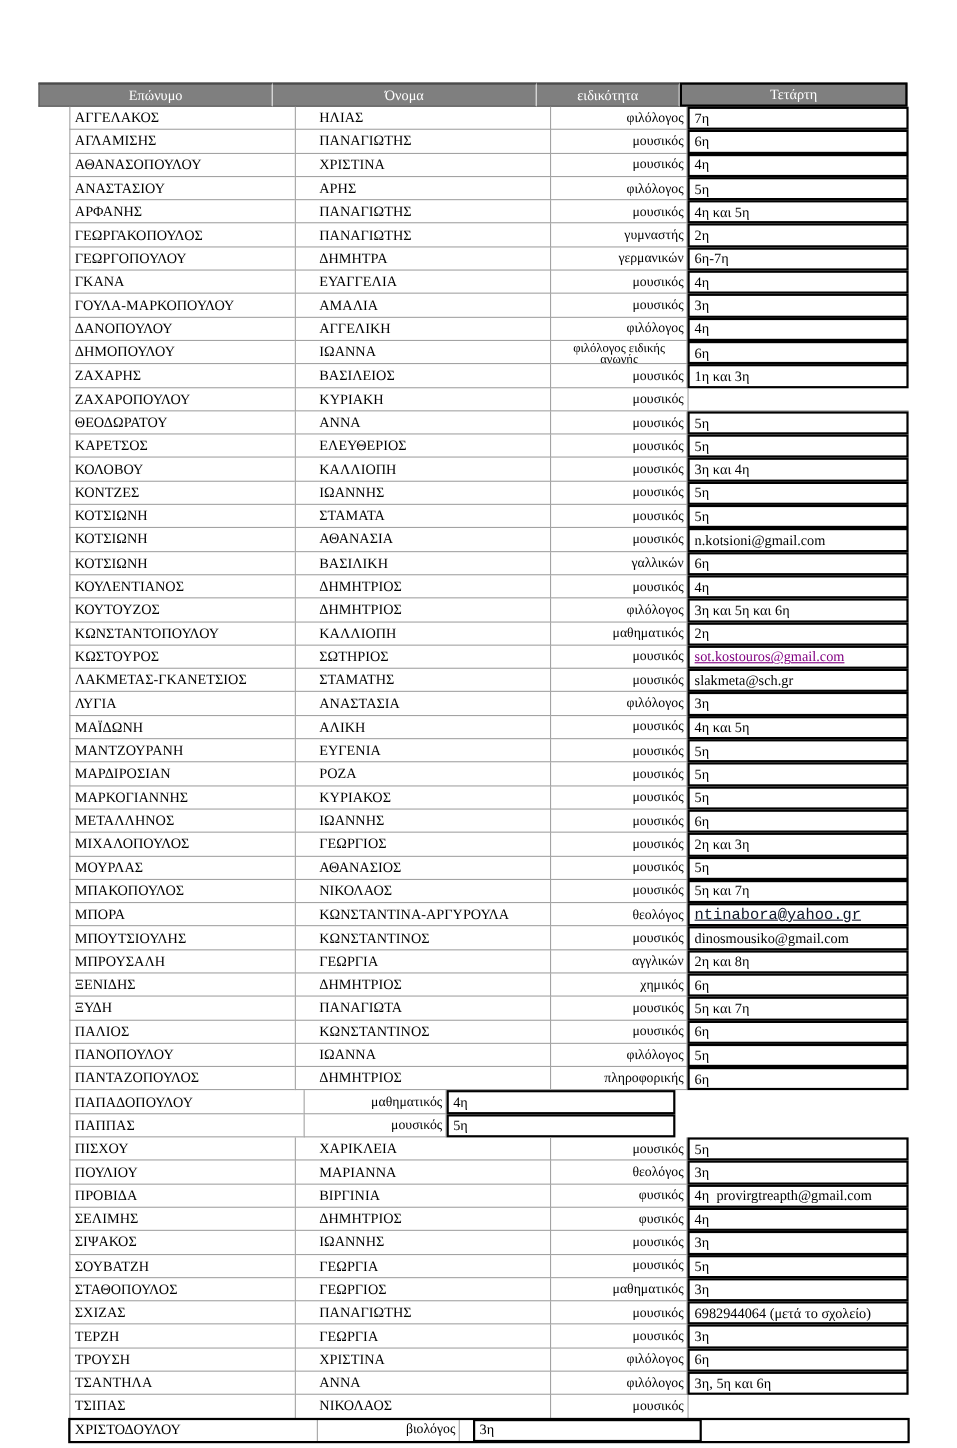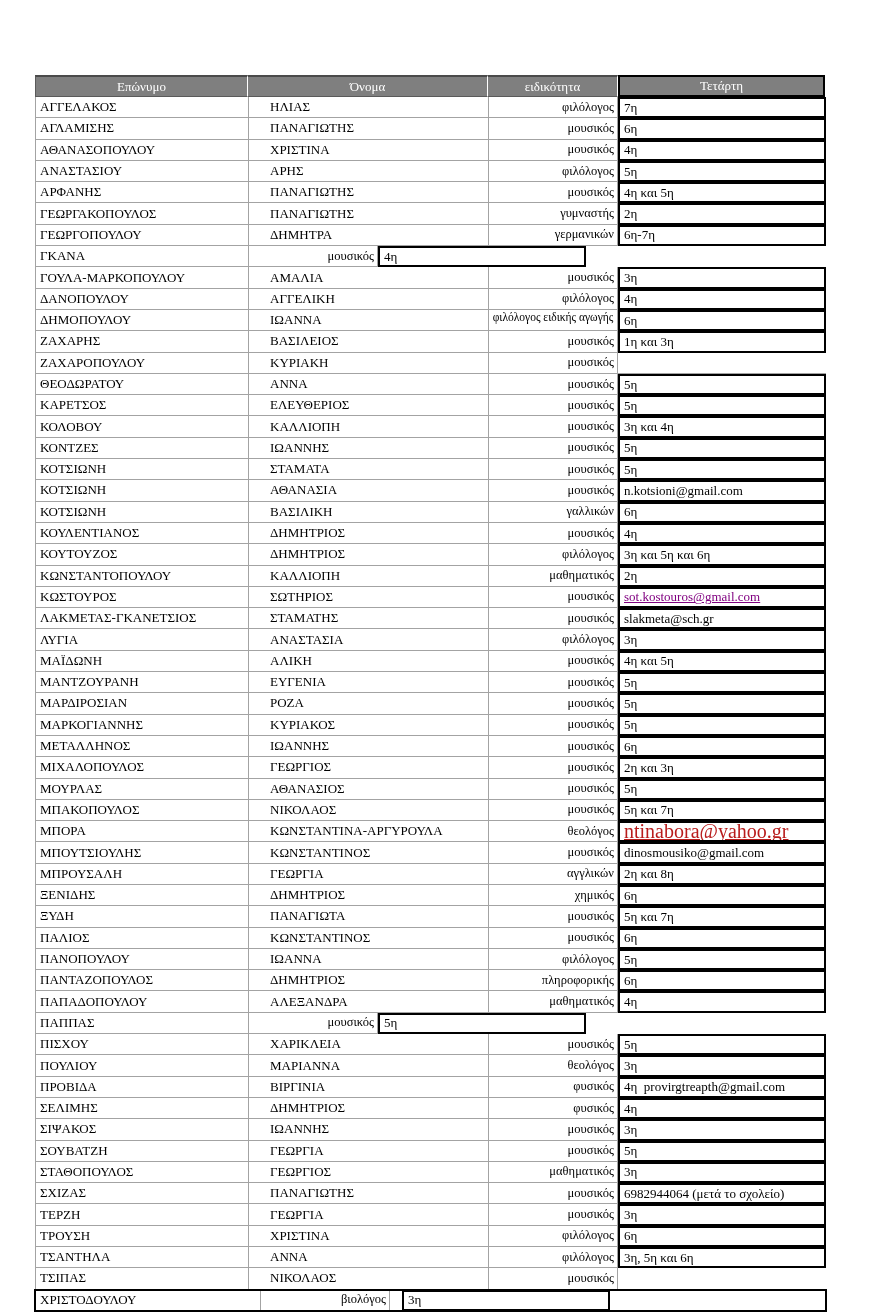--- a/index.html
+++ b/index.html
@@ -14,40 +14,40 @@
     background:#7f7f7f;color:#fff;font-size:13px;
     display:flex;align-items:center;justify-content:center;
     box-sizing:border-box;
     border-top:2px solid #4a4a4a;border-bottom:1px solid #5a5a5a;
   }
   .h1{width:213px;border-left:1px solid #5a5a5a;border-right:1px solid #fff;}
   .h2{width:240px;border-right:1px solid #fff;}
   .h3{width:130px;border-right:1px solid #fff;}
   .h4{width:207px;border:2px solid #000;}
   
-  .row{display:flex;height:21.3px;position:relative;}
+  .row{display:flex;height:21.3px;position:relative;margin-left:28px;}
   .c{
     box-sizing:border-box;display:flex;align-items:center;overflow:hidden;
     border-bottom:1px solid #a3a3a3;border-left:1px solid #a3a3a3;
     font-size:13px;white-space:nowrap;
   }
   .c1{width:213px;padding-left:4px;}
   .c2{width:240px;padding-left:21px;}
   .c3{width:130px;justify-content:flex-end;padding-right:3px;font-size:12.5px;border-right:1px solid #a3a3a3;}
   .c3.two{
     display:block;white-space:normal;text-align:center;
     font-size:11.5px;line-height:10.5px;padding:2px 2px 0 2px;
   }
   .c4{
     width:208px;padding-left:4px;border:2px solid #000;white-space:pre;
   }
   .c4.empty{border:none;border-bottom:1px solid #a3a3a3;}
   .c4 .link{text-decoration:underline;cursor:pointer;}
   .c4 .purple{color:#800080;}
-  .c4 .blue{color:#b91c1c;font-family:Liberation Serif, serif;font-size:20px;}
+  .c4 .blue{color:#0f172a;font-family:Liberation Mono, monospace;font-size:14px;}
   .c4.indent{}
   .row.last{outline:2px solid #000;outline-offset:-1px;gap:12px;}
 </style>
 </head>
 <body>
 
 <div class="sheet-table">
   <div class="hdr">
     <div class="hcell h1">Επώνυμο</div>
     <div class="hcell h2">Όνομα</div>
@@ -92,20 +92,21 @@
         <div class="c c4">2η</div>
       </div>
       <div class="row">
         <div class="c c1">ΓΕΩΡΓΟΠΟΥΛΟΥ</div>
         <div class="c c2">ΔΗΜΗΤΡΑ</div>
         <div class="c c3">γερμανικών</div>
         <div class="c c4">6η-7η</div>
       </div>
       <div class="row">
         <div class="c c1">ΓΚΑΝΑ</div>
+        <div class="c c2">ΕΥΑΓΓΕΛΙΑ</div>
         <div class="c c3">μουσικός</div>
         <div class="c c4">4η</div>
       </div>
       <div class="row">
         <div class="c c1">ΓΟΥΛΑ-ΜΑΡΚΟΠΟΥΛΟΥ</div>
         <div class="c c2">ΑΜΑΛΙΑ</div>
         <div class="c c3">μουσικός</div>
         <div class="c c4">3η</div>
       </div>
       <div class="row">
@@ -301,21 +302,20 @@
         <div class="c c4">5η</div>
       </div>
       <div class="row">
         <div class="c c1">ΠΑΝΤΑΖΟΠΟΥΛΟΣ</div>
         <div class="c c2">ΔΗΜΗΤΡΙΟΣ</div>
         <div class="c c3">πληροφορικής</div>
         <div class="c c4">6η</div>
       </div>
       <div class="row">
         <div class="c c1">ΠΑΠΑΔΟΠΟΥΛΟΥ</div>
-        <div class="c c2">ΑΛΕΞΑΝΔΡΑ</div>
         <div class="c c3">μαθηματικός</div>
         <div class="c c4">4η</div>
       </div>
       <div class="row">
         <div class="c c1">ΠΑΠΠΑΣ</div>
         <div class="c c3">μουσικός</div>
         <div class="c c4">5η</div>
       </div>
       <div class="row">
         <div class="c c1">ΠΙΣΧΟΥ</div>

